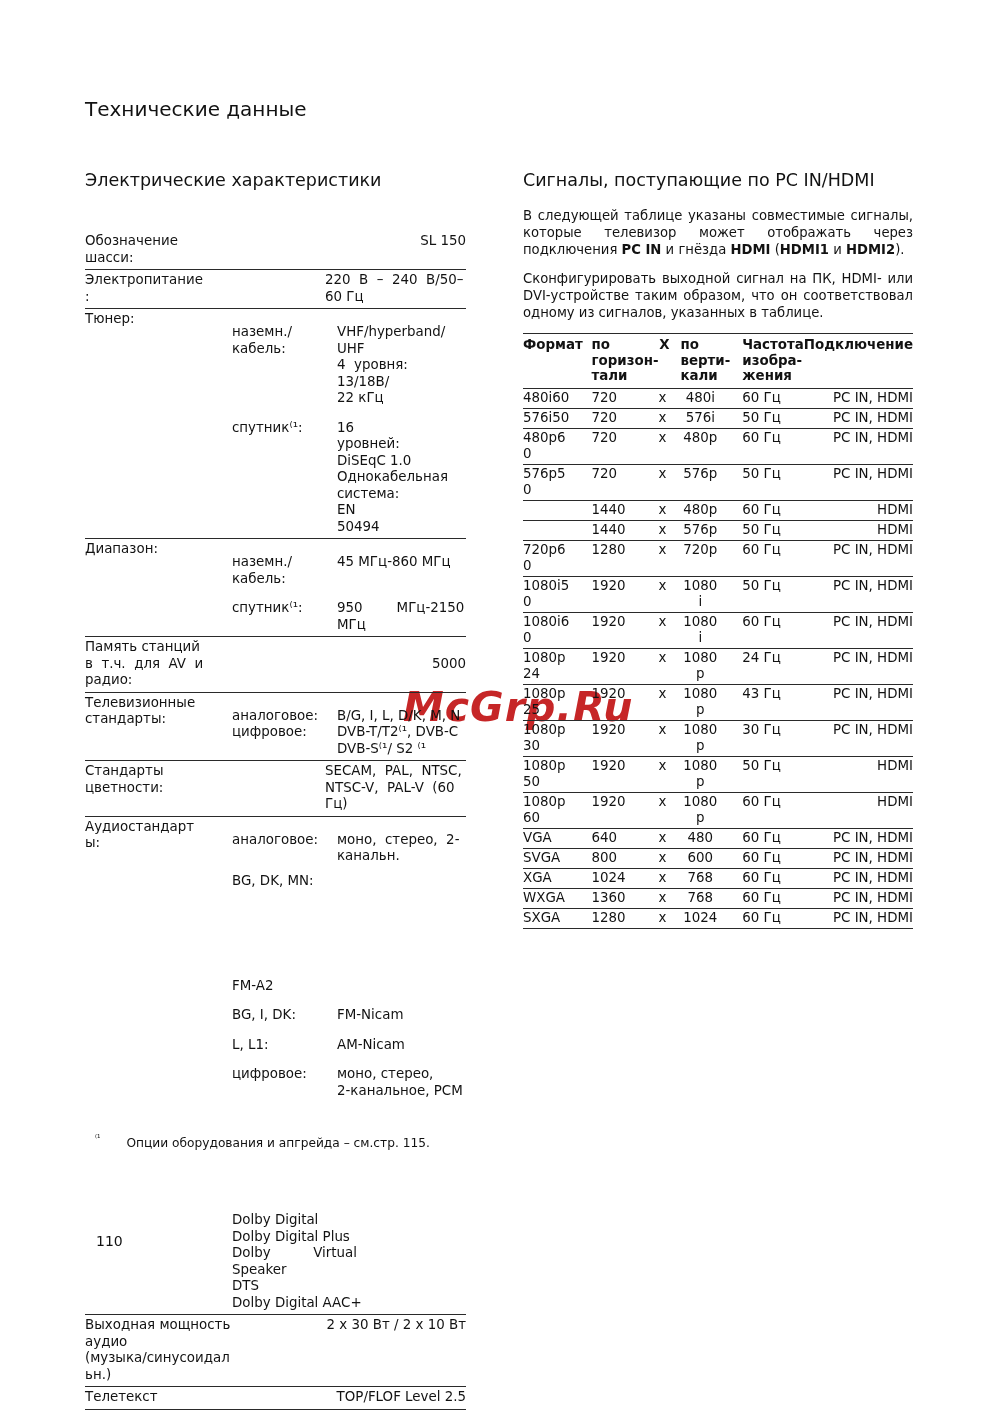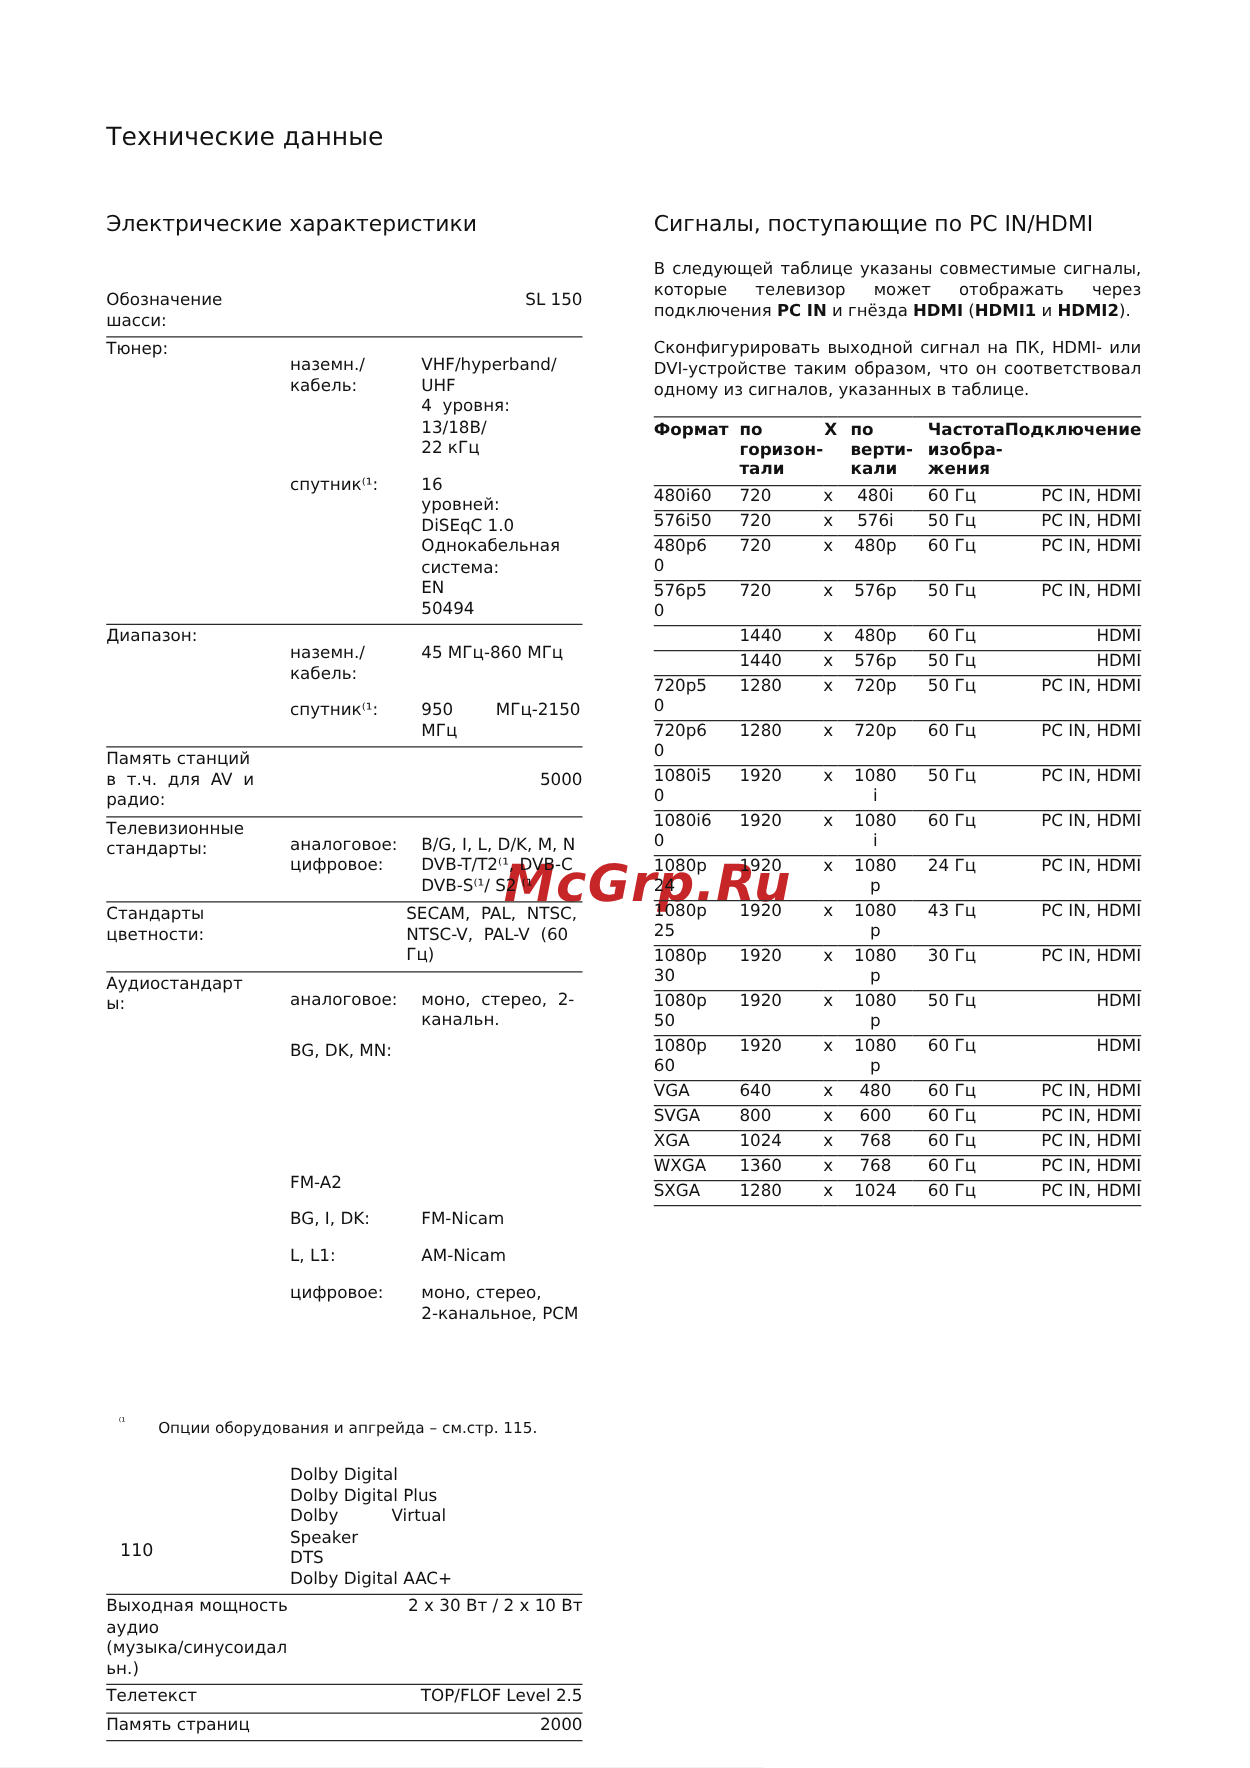--- a/index.html
+++ b/index.html
@@ -67,20 +67,26 @@
   <div class="layer h1">Технические данные</div>
 
   <div class="layer col-left">
     <h2 class="h2">Электрические характеристики</h2>
     <div class="spec-table" id="spec-table">
         <div class="spec-row simple">
           <div class="c1">Обозначение
 шасси:</div>
           <div class="c3 right">SL 150</div>
         </div>
+        <div class="spec-row simple">
+          <div class="c1">Электропитание
+:</div>
+          <div class="c3">220  В  –  240  В/50–
+60 Гц</div>
+        </div>
         <div class="spec-row with-subs">
           <div class="c1">Тюнер:</div>
           <div class="subs">
             <div class="subrow">
               <div class="c2">наземн./
 кабель:</div>
               <div class="c3">VHF/hyperband/
 UHF
 4  уровня:  13/18В/
 22 кГц</div>
@@ -266,29 +272,20 @@
           </tr>
           <tr>
             <td class="vc1"></td>
             <td class="vc2">1440</td>
             <td class="vc3">x</td>
             <td class="vc4">576p</td>
             <td class="vc5">50 Гц</td>
             <td class="vc6">HDMI</td>
           </tr>
           <tr>
-            <td class="vc1">720p5
-0</td>
-            <td class="vc2">1280</td>
-            <td class="vc3">x</td>
-            <td class="vc4">720p</td>
-            <td class="vc5">50 Гц</td>
-            <td class="vc6">PC IN, HDMI</td>
-          </tr>
-          <tr>
             <td class="vc1">720p6
 0</td>
             <td class="vc2">1280</td>
             <td class="vc3">x</td>
             <td class="vc4">720p</td>
             <td class="vc5">60 Гц</td>
             <td class="vc6">PC IN, HDMI</td>
           </tr>
           <tr>
             <td class="vc1">1080i5

